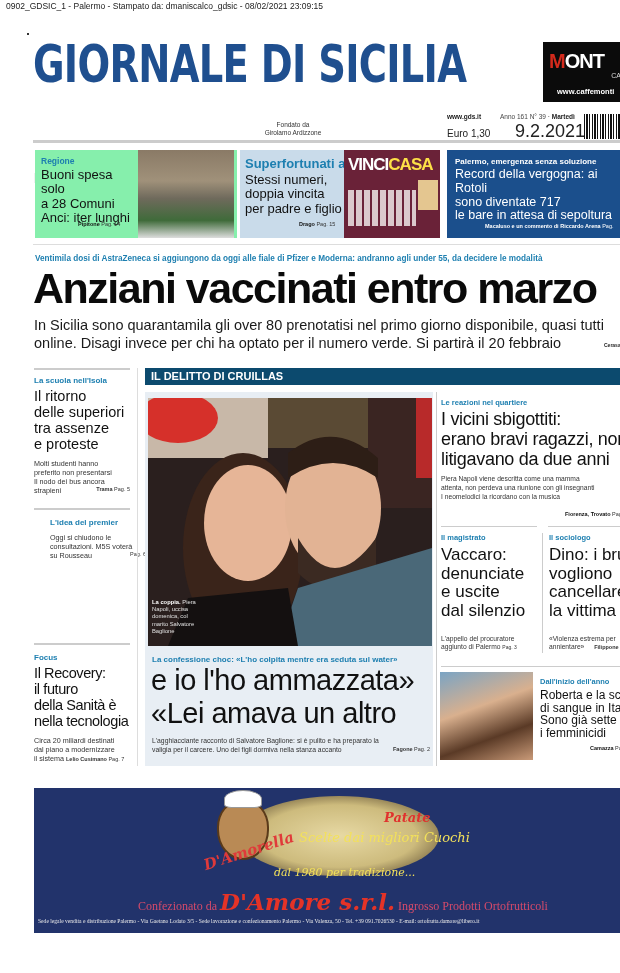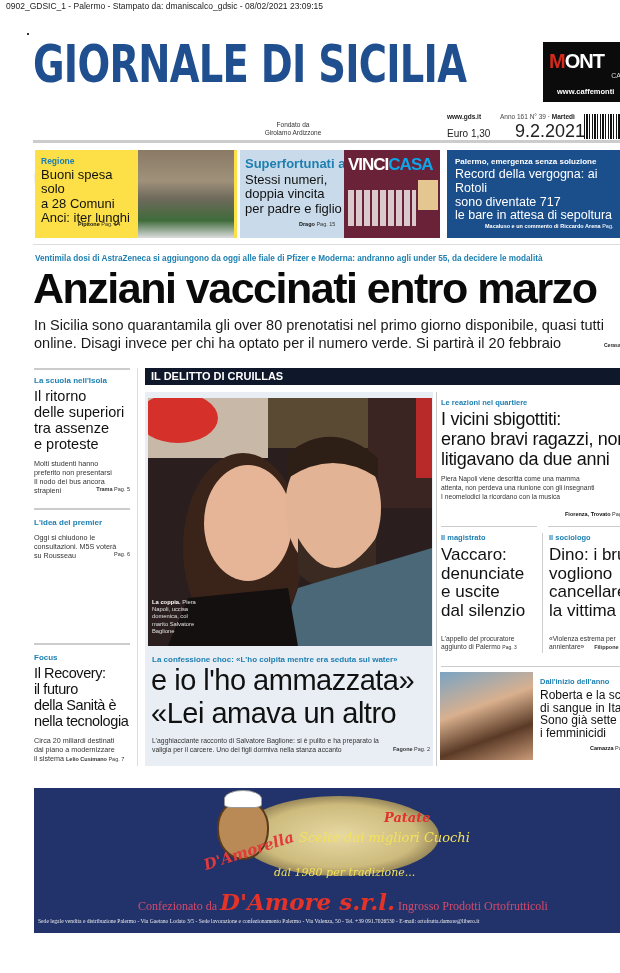--- a/index.html
+++ b/index.html
@@ -21,50 +21,50 @@
   .site { left: 447px; top: 113px; font-size: 6.5px; font-weight: bold; color: #222; }
   .price { left: 447px; top: 128px; font-size: 10px; color: #222; text-align: right; }
   .issue { left: 500px; top: 113px; font-size: 6.5px; color: #444; white-space: nowrap; }
   .issue b { color: #222; }
   .date { left: 515px; top: 121px; font-size: 18px; color: #222; }
   .barcode { left: 584px; top: 114px; width: 36px; height: 25px;
     background: repeating-linear-gradient(90deg, #111 0 1px, #fff 1px 2px, #111 2px 4px, #fff 4px 5px, #111 5px 6px, #fff 6px 8px); }
   .rule-top { left: 33px; top: 140px; width: 587px; height: 3px; background: #ccc; }
 
   .teaser { top: 150px; height: 88px; }
-  .t1 { left: 35px; width: 202px; background: #fde047; padding-left: 15px; }
+  .t1 { left: 35px; width: 202px; background: #86efac; padding-left: 15px; }
   .t1-photo { left: 138px; top: 150px; width: 96px; height: 88px; background: linear-gradient(180deg, #8a7a66 0%, #a0917a 35%, #6f6a5c 55%, #3f6b3a 80%, #ddd 100%); }
   .t2 { left: 240px; width: 104px; background: #c9dbea; }
   .t3 { left: 344px; top: 150px; width: 96px; height: 88px; background: #6a2238; }
   .t4 { left: 447px; width: 173px; background: #1b4f8c; }
   .kicker { font-size: 8.5px; font-weight: bold; color: #1d7fb0; white-space: nowrap; }
   .t-head { font-size: 13px; line-height: 1.1; color: #111; margin-top: 2px; }
   .byline { font-size: 5.5px; color: #333; white-space: nowrap; }
   .byline b { color: #111; }
 
   .vc-title { position: absolute; left: 4px; top: 5px; font-size: 17px; font-weight: bold; color: #fff; letter-spacing: -1px; }
-  .vc-title .a { color: #0ea5e9; text-align: right; }
+  .vc-title .a { color: #fde047; text-align: right; }
   .vc-grid { position: absolute; left: 4px; top: 40px; width: 68px; height: 36px;
     background: repeating-linear-gradient(90deg, #efe6e6 0 6px, #6a2238 6px 8px); opacity: 0.85; }
   .vc-house { position: absolute; left: 74px; top: 30px; width: 20px; height: 30px; background: #e4c690; }
 
   .rule-2 { left: 33px; top: 244px; width: 587px; height: 1px; background: #ddd; }
   .overline { left: 35px; top: 254px; font-size: 8.2px; font-weight: bold; color: #1d7fb0; white-space: nowrap; }
   .headline { left: 33px; top: 266px; font-size: 43px; font-weight: bold; color: #0a0a0a; letter-spacing: -1.5px; white-space: nowrap; line-height: 1.05; }
   .subhead { left: 34px; top: 316px; font-size: 14.5px; line-height: 1.25; color: #1a1a1a; white-space: nowrap; }
   .subhead-by { left: 604px; top: 342px; font-size: 5px; font-weight: bold; color: #222; }
 
   .left-col { left: 34px; width: 96px; }
   .sep { left: 34px; width: 96px; height: 2px; background: #ccc; }
   .l-kicker { font-size: 8px; font-weight: bold; color: #1d7fb0; }
   .l-head { font-size: 14.5px; line-height: 1.1; color: #111; margin-top: 4px; }
   .l-body { font-size: 7.2px; line-height: 1.25; color: #333; margin-top: 6px; }
   .vline { left: 137px; top: 368px; width: 1px; height: 398px; background: #ddd; }
 
-  .red-band { left: 145px; top: 368px; width: 475px; height: 17px; background: #0f172a; }
+  .red-band { left: 145px; top: 368px; width: 475px; height: 17px; background: #0c4a6e; }
   .red-label { position: absolute; left: 6px; top: 2px; font-size: 11px; font-weight: bold; color: #fff; }
   .main-box { left: 145px; top: 392px; width: 288px; height: 374px; background: #e8eef4; }
   .photo { left: 148px; top: 398px; width: 284px; height: 248px; overflow: hidden; background: #2a1f1e; }
   .caption { left: 152px; top: 599px; width: 58px; font-size: 5.8px; line-height: 1.25; color: #e0e0e0; }
   .caption b { color: #fff; }
   .conf-kicker { left: 152px; top: 655px; font-size: 8px; font-weight: bold; color: #1d7fb0; white-space: nowrap; }
   .quote { left: 151px; top: 664px; font-size: 29px; line-height: 1.15; color: #111; letter-spacing: -0.5px; white-space: nowrap; }
   .quote-body { left: 152px; top: 736px; font-size: 6.8px; line-height: 1.35; color: #333; white-space: nowrap; }
   .quote-by { left: 393px; top: 746px; font-size: 5.5px; color: #333; }
 
@@ -176,21 +176,21 @@
     <div>e proteste</div>
   </div>
   <div class="l-body">
     <div>Molti studenti hanno</div>
     <div>preferito non presentarsi</div>
     <div>Il nodo dei bus ancora</div>
     <div><span>strapieni</span><span style="float:right;font-size:5.5px;"><b>Trama</b> <span>Pag. 5</span></span></div>
   </div>
 </div>
 <div class="abs sep" style="top:508px;"></div>
-<div class="abs left-col" style="top:518px;">
+<div class="abs left-col" style="top:518px;margin-left:16px;">
   <div class="l-kicker">L'idea del premier</div>
   <div class="l-body">
     <div>Oggi si chiudono le</div>
     <div>consultazioni. M5S voterà</div>
     <div><span>su Rousseau</span><span style="float:right;font-size:5.5px;">Pag. 6</span></div>
   </div>
 </div>
 <div class="abs sep" style="top:643px;"></div>
 <div class="abs left-col" style="top:653px;">
   <div class="l-kicker">Focus</div>

